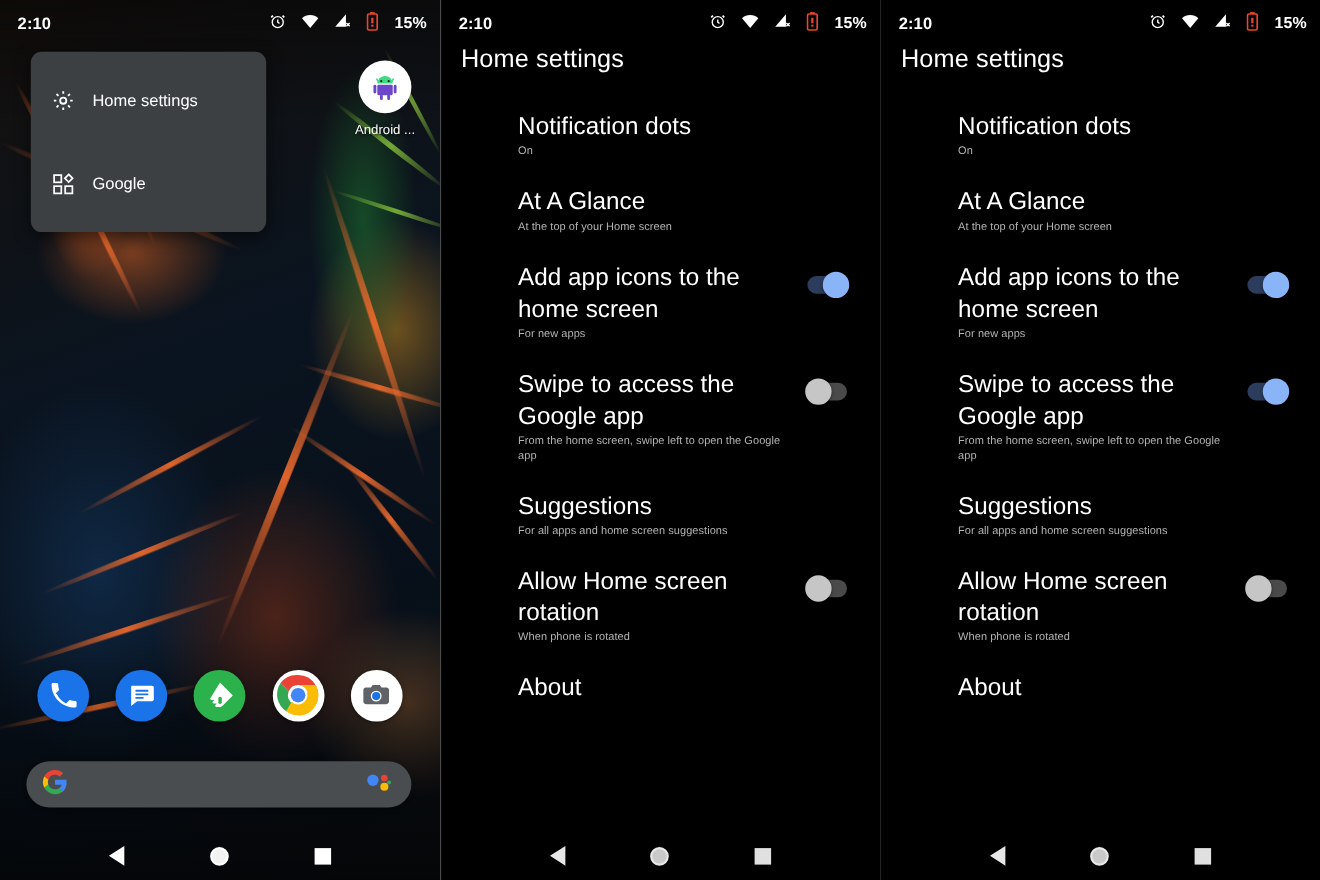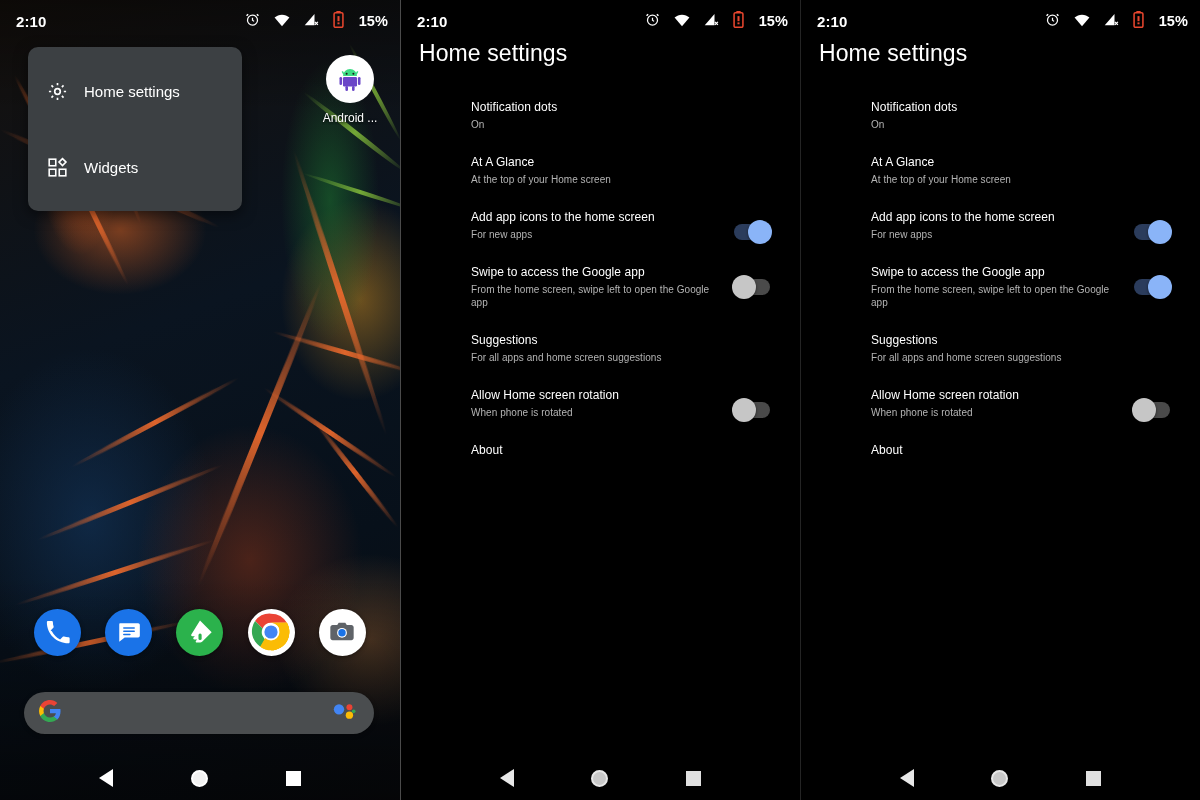--- a/index.html
+++ b/index.html
@@ -133,21 +133,21 @@
   }
   .settings-list { position:absolute; top:88px; left:0; right:0; }
   .srow {
     position:relative;
     display:flex; align-items:flex-start; justify-content:space-between;
     padding:12px 22px 12px 70px;
     min-height:44px;
   }
   .srow-txt { max-width:250px; }
   .srow-title {
-    color:#ffffff; font-size:12px; font-weight:400; line-height:1.33;
+    color:#ffffff; font-size:22px; font-weight:400; line-height:1.33;
     letter-spacing:.05px;
   }
   .srow-sub {
     color:#b4b4b4; font-size:10px; line-height:1.3; margin-top:2px;
     letter-spacing:.05px;
   }
   .toggle {
     flex:0 0 auto; position:relative; width:36px; height:16px;
     border-radius:8px; margin-top:14px; margin-right:8px;
   }
@@ -237,21 +237,21 @@
       </div>
       <div class="popup-item">
         <span class="popup-ico">
           <svg width="21" height="21" viewBox="0 0 24 24" fill="none" stroke="#fff" stroke-width="1.8">
             <rect x="2.5" y="2.5" width="7.5" height="7.5"></rect>
             <rect x="2.5" y="14" width="7.5" height="7.5"></rect>
             <rect x="14" y="14" width="7.5" height="7.5"></rect>
             <path d="M17.7 1.8l4 4-4 4-4-4z"></path>
           </svg>
         </span>
-        <span>Widgets</span>
+        <span>Google</span>
       </div>
     </div>
 
     <div class="homeapp">
       <div class="homeapp-circle">
         <svg width="28" height="28" viewBox="0 0 28 28">
           <path d="M8 9.5 6.3 6.4M20 9.5l1.7-3.1" stroke="#3ddc84" stroke-width="1.5" fill="none"></path>
           <path d="M7 11a7 7 0 0 1 14 0z" fill="#3ddc84"></path>
           <circle cx="10.6" cy="8.8" r="1" fill="#1b1b1b"></circle>
           <circle cx="17.4" cy="8.8" r="1" fill="#1b1b1b"></circle>

